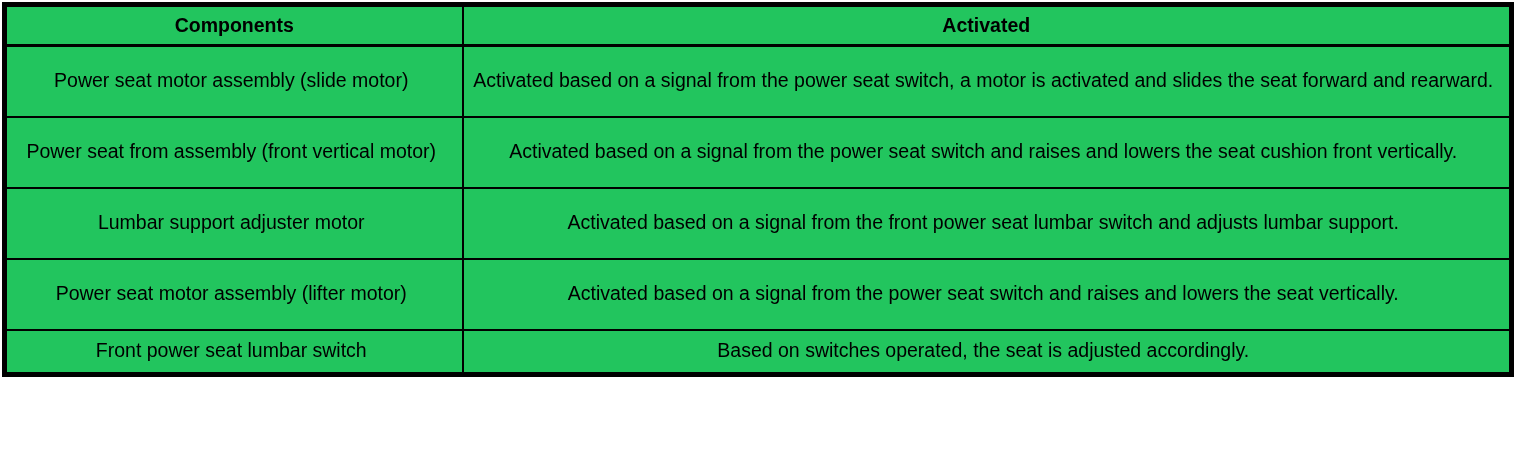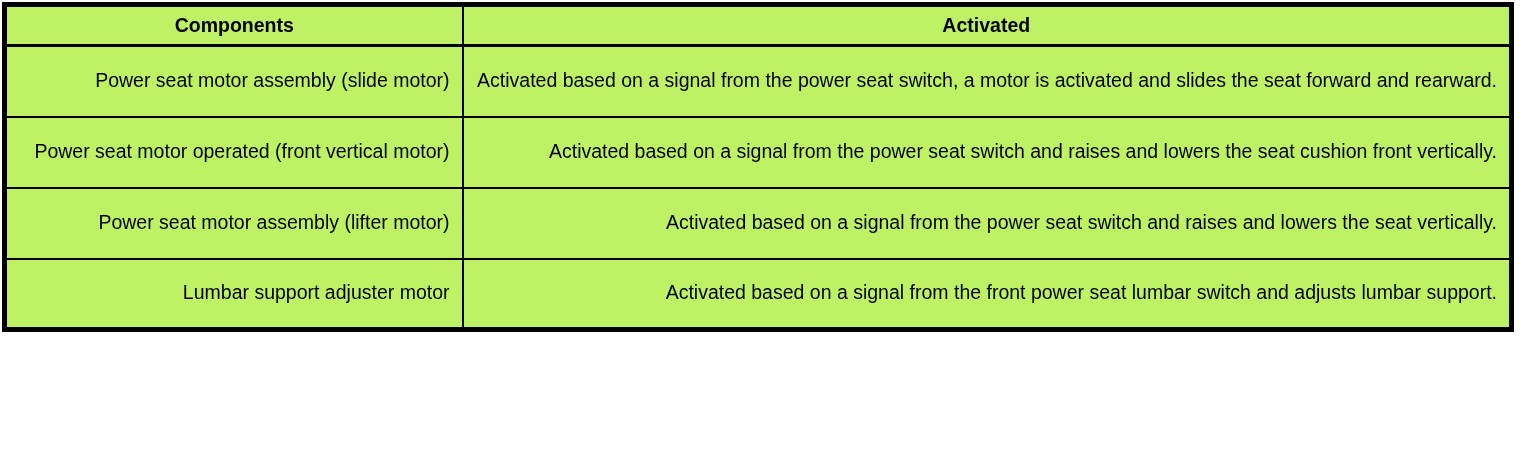--- a/index.html
+++ b/index.html
@@ -16,42 +16,42 @@
     width: 1520px;
     height: 460px;
     background: #ffffff;
     box-sizing: border-box;
     padding: 2px;
   }
   table.spec-table {
     width: 1512px;
     border-collapse: collapse;
     table-layout: fixed;
-    background: #bef264;
+    background: #22c55e;
     border: 5px solid #000000;
   }
   table.spec-table col.col-components { width: 458px; }
   table.spec-table th,
   table.spec-table td {
     border: 2px solid #000000;
     font-size: 19.5px;
     line-height: 27px;
     vertical-align: middle;
     box-sizing: border-box;
     overflow: hidden;
   }
   table.spec-table th {
     font-weight: bold;
     text-align: center;
     height: 41px;
     padding: 2px 6px;
     border-bottom: 3px solid #000000;
   }
   table.spec-table td {
-    text-align: right;
+    text-align: center;
     padding: 6px 12px 8px 6px;
   }
   tr.row-tall td { height: 71px; }
   tr.row-short td { height: 40px; }
 </style>
 </head>
 <body>
 
 <div class="page">
   <table class="spec-table">
@@ -64,26 +64,30 @@
         <th>Components</th>
         <th>Activated</th>
       </tr>
     </thead>
     <tbody>
       <tr class="row-tall">
         <td>Power seat motor assembly (slide motor)</td>
         <td>Activated based on a signal from the power seat switch, a motor is activated and slides the seat forward and rearward.</td>
       </tr>
       <tr class="row-tall">
-        <td>Power seat motor operated (front vertical motor)</td>
+        <td>Power seat from assembly (front vertical motor)</td>
         <td>Activated based on a signal from the power seat switch and raises and lowers the seat cushion front vertically.</td>
+      </tr>
+      <tr class="row-tall">
+        <td>Lumbar support adjuster motor</td>
+        <td>Activated based on a signal from the front power seat lumbar switch and adjusts lumbar support.</td>
       </tr>
       <tr class="row-tall">
         <td>Power seat motor assembly (lifter motor)</td>
         <td>Activated based on a signal from the power seat switch and raises and lowers the seat vertically.</td>
       </tr>
-      <tr class="row-tall">
-        <td>Lumbar support adjuster motor</td>
-        <td>Activated based on a signal from the front power seat lumbar switch and adjusts lumbar support.</td>
+      <tr class="row-short">
+        <td>Front power seat lumbar switch</td>
+        <td>Based on switches operated, the seat is adjusted accordingly.</td>
       </tr>
     </tbody>
   </table>
 </div>
 
 </body></html>

